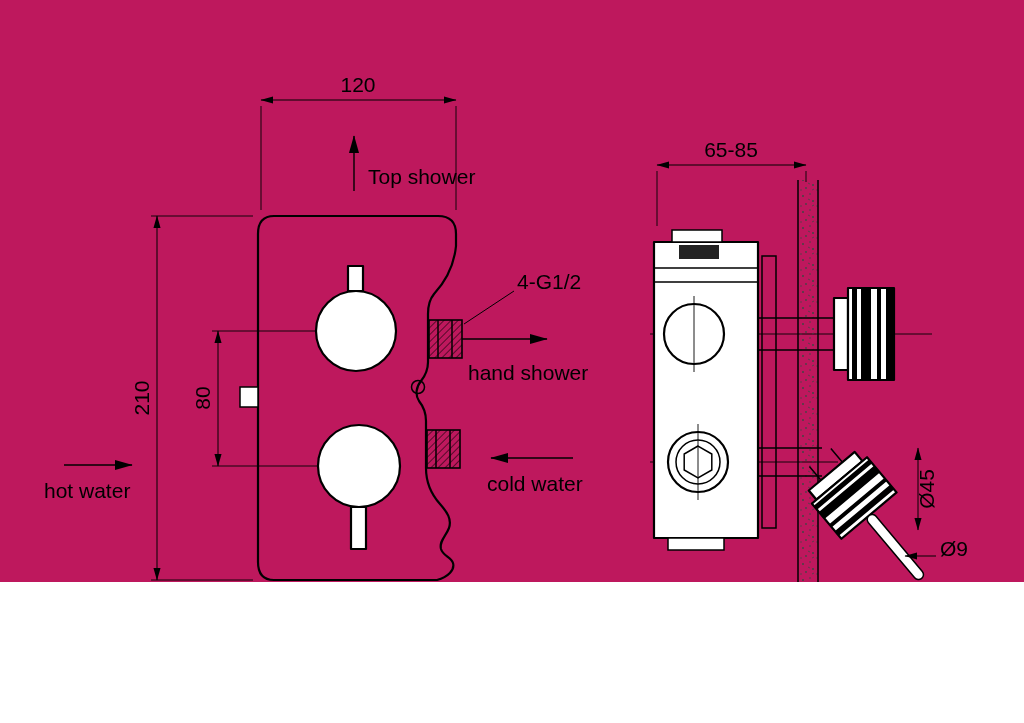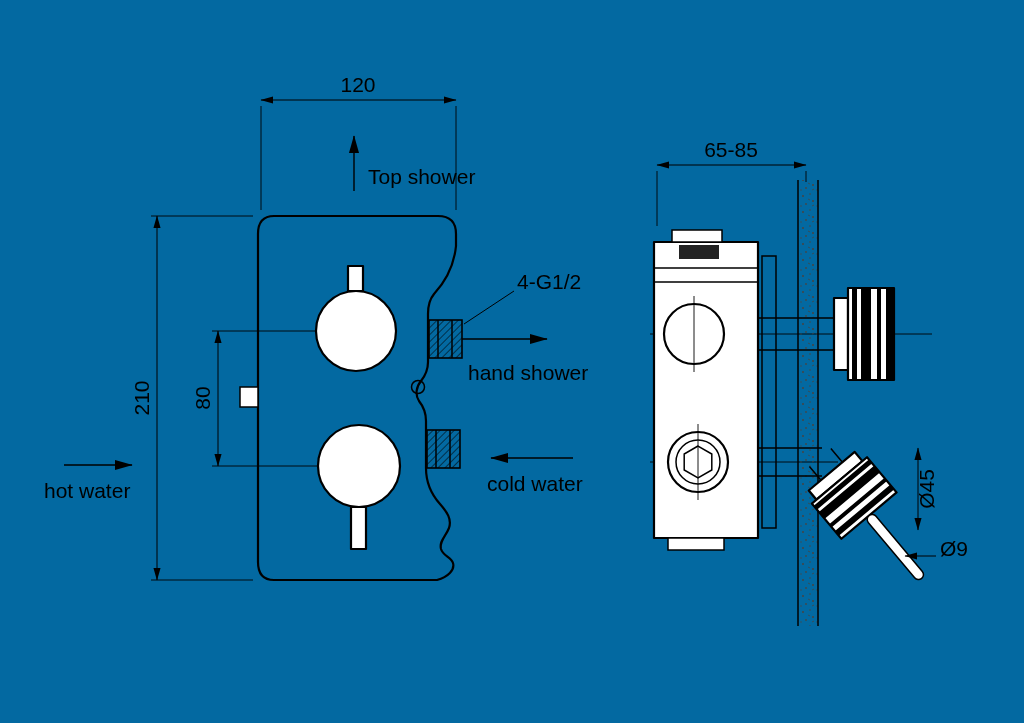--- a/index.html
+++ b/index.html
@@ -1,16 +1,16 @@
 <!DOCTYPE html>
 <html><head>
 <meta charset="utf-8">
 <style>
   html,body { margin:0; padding:0; background:#ffffff; }
-  .page { width:1024px; height:723px; background:#0369a1; position:relative; overflow:hidden; }
+  .page { width:1024px; height:582px; background:#be185d; position:relative; overflow:hidden; }
   svg { display:block; }
   svg text {
     font-family: "Liberation Sans", sans-serif;
     font-size: 21px;
     fill: #000;
   }
   .ln     { stroke:#000; stroke-width:2.2; fill:none; stroke-linejoin:round; }
   .ln-med { stroke:#000; stroke-width:1.5; fill:none; }
   .thin   { stroke:#000; stroke-width:0.9; fill:none; }
   .dim    { stroke:#000; stroke-width:1;   fill:none; }

